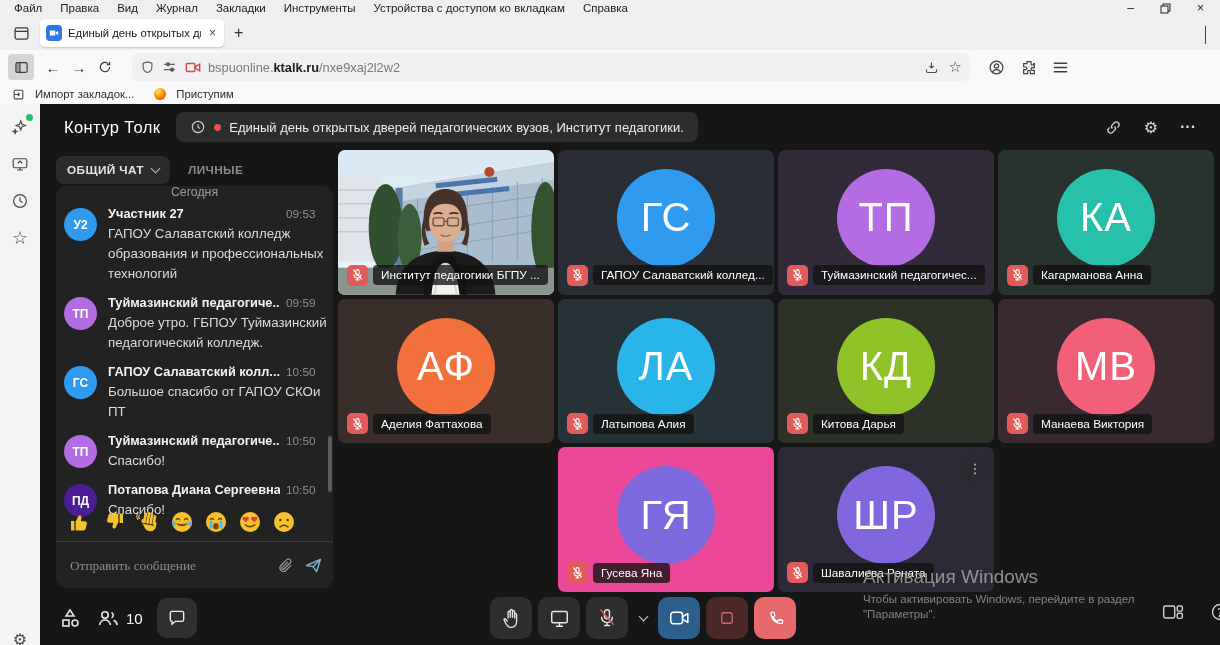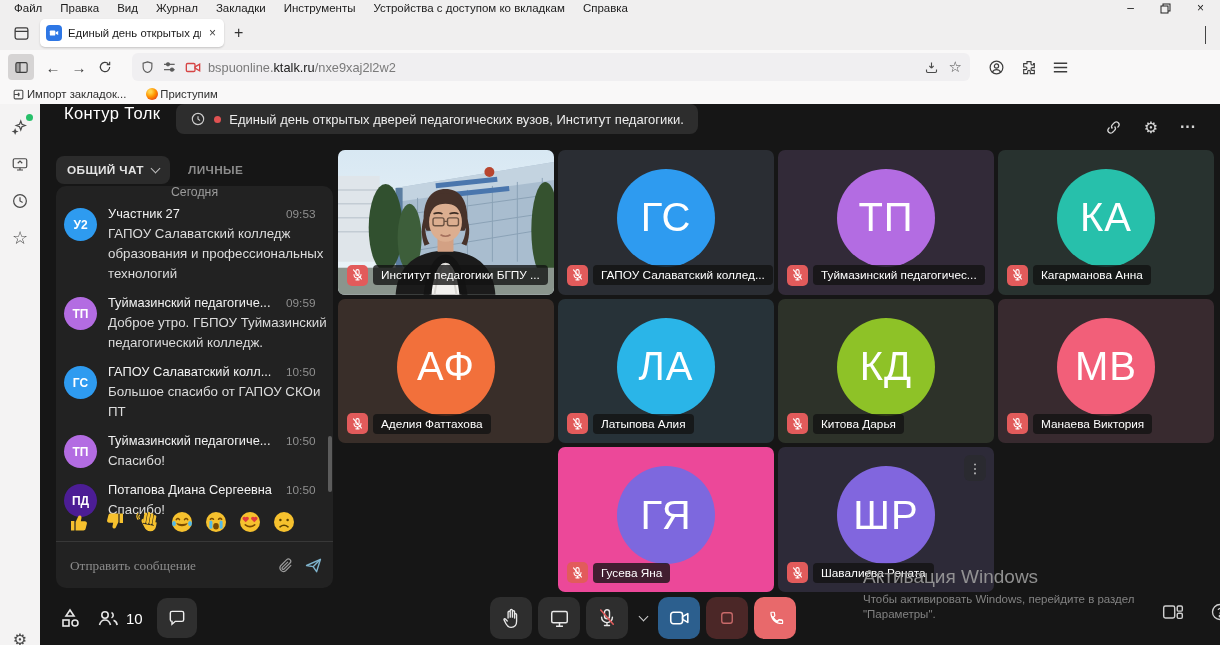--- a/index.html
+++ b/index.html
@@ -20,54 +20,54 @@
   .tabclose{font-size:12px;color:#444;padding:0 2px}
   .newtab{font-size:16px;color:#333;margin-left:10px}
   .tablist-chev{position:absolute;right:14px;top:26px}
   .chev{width:8px;height:8px;border-right:1.6px solid #444;border-bottom:1.6px solid #444;transform:rotate(45deg)}
   .navbar{position:absolute;left:0;top:50px;width:1220px;height:34px;background:#f9f8f8;border-bottom:1px solid #e4e2e2;
     display:flex;align-items:center}
   .navbtn{width:26px;height:26px;border-radius:4px;display:flex;align-items:center;justify-content:center;color:#3d3d3d;font-size:15px}
   .sidebar-toggle{background:#d6d4d4;margin-left:8px}
   .urlbar{margin-left:14px;width:822px;height:28px;background:#f0eff1;border-radius:6px;display:flex;align-items:center;padding:0 8px;gap:7px}
   .urltext{font-size:12.8px;color:#7a7a7a;flex:1;white-space:nowrap;overflow:hidden}
-  .urltext b{color:#202020;font-weight:400}
+  .urltext b{color:#202020;font-weight:700}
   .urlbar .right{display:flex;gap:10px;align-items:center}
   .navright{display:flex;gap:16px;align-items:center;margin-left:18px;color:#3d3d3d}
   .bookbar{position:absolute;left:0;top:84px;width:1220px;height:20px;background:#f9f8f8;border-bottom:1px solid #e2e0e0;
     display:flex;align-items:center;gap:20px;padding-left:12px;font-size:11.3px;color:#2f2f2f}
-  .bookitem{display:flex;gap:2px}
+  .bookitem{display:flex;gap:10px}
   .fxdot{width:12px;height:12px;border-radius:50%;background:radial-gradient(circle at 35% 30%,#ffd34d 12%,#ff9500 45%,#e3321e 90%)}
   
   .app{position:absolute;left:0;top:104px;width:1220px;height:541px;background:#161616;}
   .rail{position:absolute;left:0;top:0;width:40px;height:541px;background:#f4f3f3;display:flex;flex-direction:column;align-items:center;padding-top:12px;gap:15px}
   .rail .ric{position:relative;width:22px;height:22px;display:flex;align-items:center;justify-content:center;color:#4a4a4a}
   .gdot{position:absolute;right:-2px;top:-2px;width:7px;height:7px;border-radius:50%;background:#27c06a}
   .rail .gear-bottom{position:absolute;bottom:8px;left:0;width:40px;display:flex;justify-content:center;color:#4a4a4a;font-size:16px}
-  .appheader{position:absolute;left:40px;top:0;width:1180px;height:46px;display:flex;}
+  .appheader{position:absolute;left:40px;top:0;width:1180px;height:46px;display:flex;align-items:center}
   .logo{margin-left:24px;color:#fff;font-size:16.5px;letter-spacing:.4px;font-weight:500}
   .meetpill{margin-left:16px;height:30px;background:#2d2d2d;border-radius:8px;display:flex;align-items:center;gap:8px;padding:0 14px;max-width:500px}
   .meetpill .reddot{width:7px;height:7px;border-radius:50%;background:#e05252}
   .meettitle{color:#ececec;font-size:13px;white-space:nowrap}
   .hdricons{position:absolute;right:24px;top:0;height:46px;display:flex;align-items:center;gap:22px;color:#d5d5d5}
   .hdricons .gch{font-size:16px}
   
   .chathead{position:absolute;left:56px;top:52px;display:flex;align-items:center;gap:18px}
   .chatpill{background:#2b2b2b;border-radius:8px;padding:7px 11px;display:flex;align-items:center;gap:8px;
     color:#e3e3e3;font-size:11.8px;font-weight:700;letter-spacing:.4px}
   .chatpill .chev{border-color:#bdbdbd;width:6px;height:6px;margin-top:-3px}
   .tab-personal{color:#8b8b8b;font-size:11.8px;font-weight:700;letter-spacing:.4px}
   .chatpanel{position:absolute;left:56px;top:82px;width:277px;height:402px;background:#222222;border-radius:10px;overflow:hidden}
   .daylbl{margin-top:-2px;text-align:center;color:#9b9b9b;font-size:12.3px;padding-top:1px}
   .msgs{position:absolute;left:0;top:14px;width:277px;height:388px;padding:6px 0 0 8px;box-sizing:border-box}
   .msg{position:relative;padding-left:44px;margin-bottom:11px;min-height:34px}
   .cavatar{position:absolute;left:0;top:2px;width:33px;height:33px;border-radius:50%;color:#fff;font-size:12px;font-weight:700;
     display:flex;align-items:center;justify-content:center}
   .mhead{display:flex;align-items:baseline}
-  .mname{color:#f2f2f2;font-size:12.8px;font-weight:400;flex:1;white-space:nowrap;overflow:hidden;max-width:172px}
+  .mname{color:#f2f2f2;font-size:12.8px;font-weight:700;flex:1;white-space:nowrap;overflow:hidden;max-width:172px}
   .mtime{color:#8f8f8f;font-size:11.8px;margin-left:6px;margin-right:10px}
   .mbody{color:#dcdcdc;font-size:13.3px;line-height:20px;width:226px;margin-top:3px}
   .scrollbar{position:absolute;right:1px;top:250px;width:4px;height:56px;border-radius:2px;background:#5c5c5c}
   .reactions{position:absolute;left:0;bottom:46px;width:277px;height:40px;display:flex;align-items:center;gap:10px;padding-left:12px;box-sizing:border-box;border-bottom:1px solid #383838}
   .reaction{width:24px;height:24px}
   .inputrow{position:absolute;left:0;bottom:0;width:277px;height:45px;display:flex;align-items:center;padding:0 10px 0 12px;box-sizing:border-box;gap:10px}
   .inputrow input{flex:1;background:transparent;border:none;outline:none;color:#ddd;font-size:13.3px;font-family:Liberation Serif, serif}
   .inputrow input::placeholder{color:#8c8c8c}
   
   .vgrid{position:absolute;left:338px;top:46px;width:876px;height:442px;display:grid;

